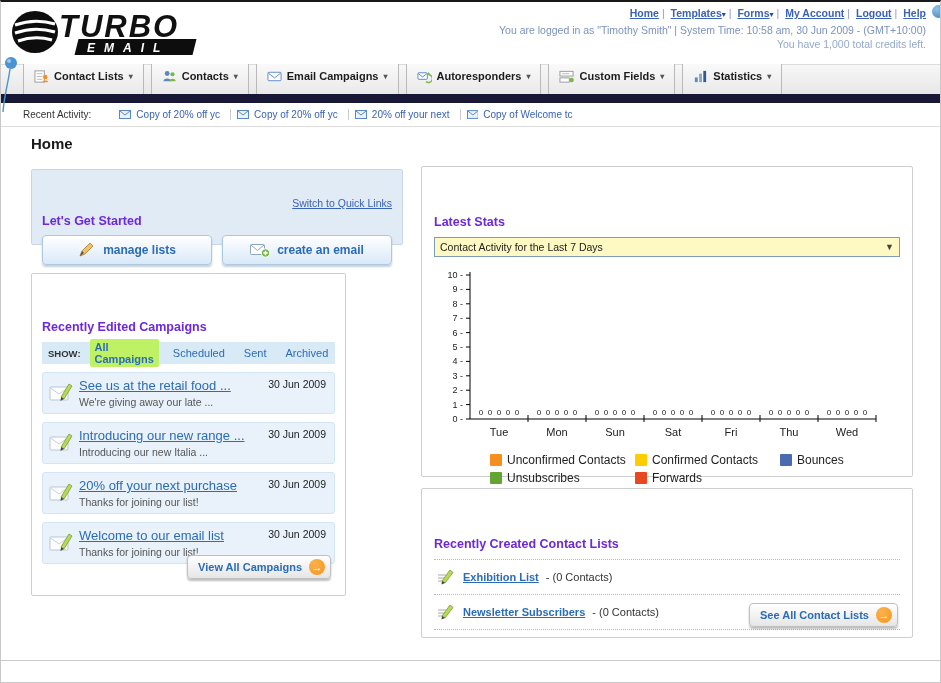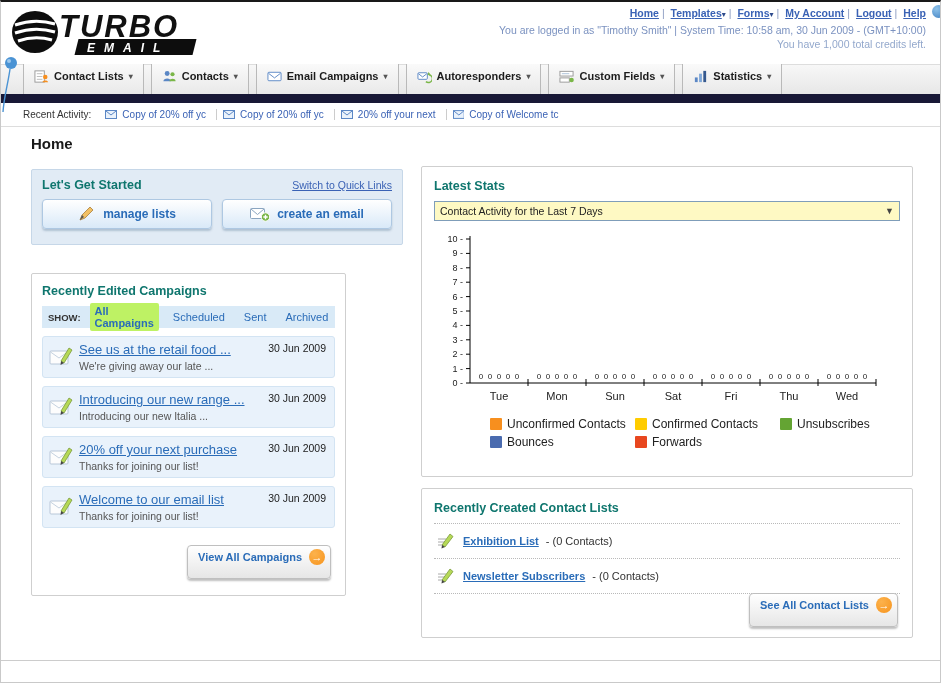--- a/index.html
+++ b/index.html
@@ -27,31 +27,31 @@
             display:flex; align-items:flex-end; padding-left:22px; }
   .tab { display:inline-flex; align-items:center; gap:5px; height:26px; padding:18px 10px; margin-right:7px;
          background:linear-gradient(#fdfdfd,#e9e9e9); border:1px solid #b9b9b9; border-bottom:none;
          border-radius:4px 4px 0 0; font-size:11px; font-weight:bold; color:#1c1c1c; cursor:pointer; }
   .tab .dd { font-size:8px; color:#555; }
   .darkbar { height:9px; background:#181836; }
 
   
   .activity { height:24px; background:#fff; border-bottom:1px solid #ddd; display:flex; align-items:center;
               padding-left:22px; font-size:10px; }
-  .activity .lbl { color:#333; margin-right:12px; }
+  .activity .lbl { color:#333; margin-right:26px; }
   .act-item { display:inline-flex; align-items:center; gap:5px; color:#3a62b5; padding:0 10px 0 2px;
               border-right:1px solid #ccc; margin-right:4px; max-width:118px; overflow:hidden;
               white-space:nowrap; cursor:pointer; }
 
   
   .content { position:relative; height:534px; border-bottom:1px solid #ccc; background:#fff; }
   .page-title { position:absolute; left:30px; top:8px; font-size:15px; font-weight:bold; color:#1a1a1a; }
 
   .panel { position:absolute; background:#fff; border:1px solid #cfcfcf; border-radius:2px; }
-  .panel-title { font-size:12.5px; font-weight:bold; color:#0f766e; }
+  .panel-title { font-size:12.5px; font-weight:bold; color:#6d28d9;margin-top:36px; }
 
   
   #get-started { left:30px; top:42px; width:372px; height:76px; background:#e1ebf5; border-color:#c6d7e8; padding:8px 10px; }
   #get-started .head { display:flex; justify-content:space-between; align-items:center; }
   .quick-link { font-size:10.5px; color:#3a62b5; text-decoration:underline; cursor:pointer; }
   .gs-buttons { display:flex; gap:10px; margin-top:7px; }
   .gs-btn { flex:1; height:30px; display:inline-flex; align-items:center; justify-content:center; gap:7px;
             background:linear-gradient(#ffffff,#d9e9f8); border:1px solid #aec8e2; border-radius:4px;
             box-shadow:0 2px 2px rgba(90,120,150,.35); font-size:12px; font-weight:bold; color:#2a6cb8; cursor:pointer; }
 
@@ -63,21 +63,21 @@
   .filter { color:#2a6cb8; cursor:pointer; padding:2px 5px; }
   .filter.sel { background:#bef264; border-radius:2px; font-weight:bold; }
   .camp-row { margin-top:8px; background:#e9f2fb; border:1px solid #d3e4f3; border-radius:3px;
               display:flex; padding:5px 8px 5px 6px; height:42px; cursor:pointer; }
   .camp-ico { width:30px; flex:0 0 30px; padding-top:3px; }
   .camp-txt { flex:1; overflow:hidden; }
   .camp-title { font-size:13px; color:#2a6cb8; text-decoration:underline; white-space:nowrap; }
   .camp-sub { font-size:10.5px; color:#555; margin-top:3px; white-space:nowrap; }
   .camp-date { font-size:10.5px; color:#222; margin-left:8px; white-space:nowrap; }
   .go-btn { position:absolute; right:14px; bottom:16px; display:inline-flex; align-items:center; gap:7px;
-            padding:3px 5px 13px 10px; background:linear-gradient(#ffffff,#e6e6e6); border:1px solid #bfbfbf;
+            padding:3px 5px 3px 10px; background:linear-gradient(#ffffff,#e6e6e6); border:1px solid #bfbfbf;
             border-radius:4px; box-shadow:0 2px 2px rgba(0,0,0,.25); font-size:11px; font-weight:bold;
             color:#2a6cb8; cursor:pointer; }
   .go-circle { width:16px; height:16px; border-radius:50%; background:radial-gradient(circle at 35% 30%, #fcb24c, #f7941d);
                color:#fff; font-size:11px; font-weight:bold; line-height:16px; text-align:center; }
 
   
   #stats { left:420px; top:39px; width:492px; height:311px; padding:12px; }
   .dropdown { margin-top:8px; height:20px; border:1px solid #7f9db9; background:#fef9c3; display:flex;
               align-items:center; font-size:10.5px; color:#222; padding:0 5px; cursor:pointer; }
   .dropdown .arrow { margin-left:auto; font-size:9px; color:#444; }
@@ -417,26 +417,26 @@
       <div class="legend" id="legend">
           <div class="legend-item">
             <span class="swatch" style="background: rgb(247, 143, 30);"></span>
             <span>Unconfirmed Contacts</span>
           </div>
           <div class="legend-item">
             <span class="swatch" style="background: rgb(255, 204, 0);"></span>
             <span>Confirmed Contacts</span>
           </div>
           <div class="legend-item">
+            <span class="swatch" style="background: rgb(74, 107, 175);"></span>
+            <span>Bounces</span>
+          </div>
+          <div class="legend-item">
             <span class="swatch" style="background: rgb(100, 164, 51);"></span>
             <span>Unsubscribes</span>
-          </div>
-          <div class="legend-item">
-            <span class="swatch" style="background: rgb(74, 107, 175);"></span>
-            <span>Bounces</span>
           </div>
           <div class="legend-item">
             <span class="swatch" style="background: rgb(232, 71, 31);"></span>
             <span>Forwards</span>
           </div>
         </div>
     </div>
 
     <div class="panel" id="contact-lists">
       <div class="panel-title">Recently Created Contact Lists</div>

